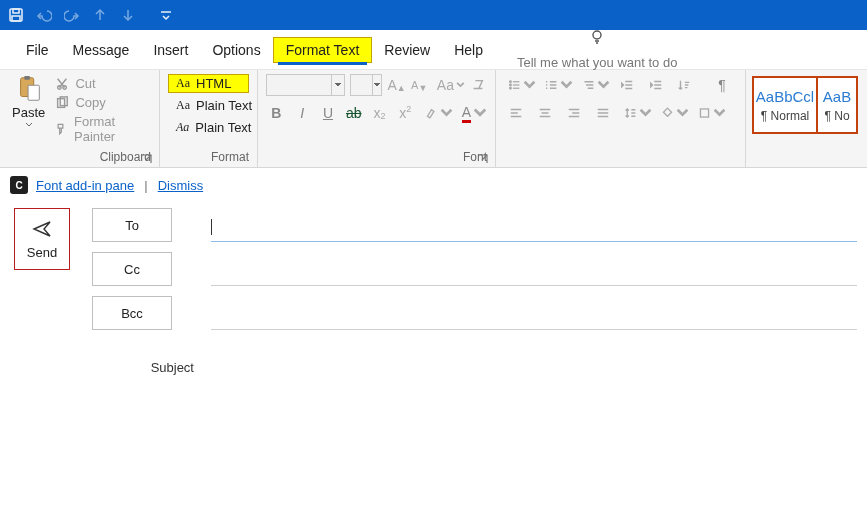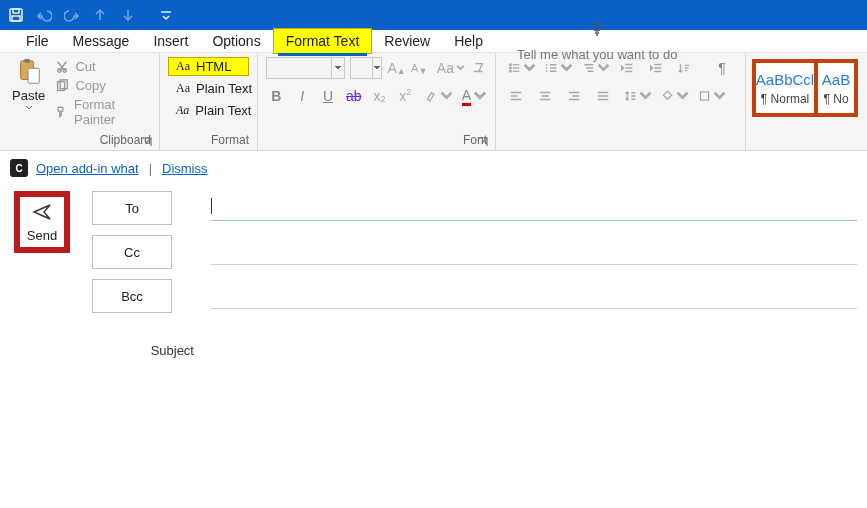--- a/index.html
+++ b/index.html
@@ -5,21 +5,21 @@
   * { box-sizing: border-box; margin: 0; padding: 0; font-family: "Segoe UI", Arial, sans-serif; }
   body { width: 867px; height: 508px; background: #fff; overflow: hidden; font-size: 13px; color: #222; }
 
   
   .titlebar { background: #0a62c9; height: 30px; display: flex; align-items: center; padding: 0 6px; gap: 8px; }
   .titlebar .qicon { width: 20px; height: 20px; display: flex; align-items: center; justify-content: center; color: #fff; opacity: .9; }
   .titlebar .qicon.dim { opacity:.45; }
   .titlebar svg { width:16px; height:16px; stroke:#fff; fill:none; stroke-width:1.5; }
 
   
-  .menubar { height: 23px; display: flex; align-items: center; padding-left: 14px; gap: 0; background:#fff; border-bottom:1px solid #e6e6e6;}
+  .menubar { height: 40px; display: flex; align-items: center; padding-left: 14px; gap: 0; background:#fff; border-bottom:1px solid #e6e6e6;}
   .menubar .mtab { padding: 4px 12px; font-size: 14px; cursor: default; }
   .menubar .mtab.sel { background: #ffff00; border:1px solid #c3a300; }
   .menubar .mtab.selunderline { position: relative; }
   .menubar .mtab.selunderline::after { content:""; position:absolute; left:4px; right:4px; bottom:-3px; height:3px; background:#0a62c9;}
   .tellme { display:flex; align-items:center; gap:10px; margin-left:22px; color:#777;flex-direction:column;}
   .bulb { width:16px; height:16px; stroke:#555; fill:none; stroke-width:1.4;}
 
   
   .ribbon { background: #f5f5f5; border-bottom: 1px solid #d7d7d7; display:flex; height: 98px; }
   .group { border-right:1px solid #d7d7d7; padding:4px 8px 0 8px; display:flex; flex-direction:column; justify-content:space-between;}
@@ -48,37 +48,37 @@
   .combo .dd { width:16px; height:100%; border-left:1px solid #c9c9c9; display:flex; align-items:center; justify-content:center;}
   .dd svg{width:8px;height:8px;stroke:#666;fill:#666;}
   .ibtn { width:24px; height:22px; display:flex; align-items:center; justify-content:center; color:#aaa; font-size:14px;}
   .ibtn.sdd{width:32px; justify-content:flex-start; padding-left:4px; gap:2px;}
   .ibtn svg{width:14px;height:14px;stroke:#aaa;fill:none;stroke-width:1.6;}
   .ibtn .mini{font-size:9px; position:relative; top:3px;}
 
   
   .styles { padding:6px 6px 0 6px; display:flex; flex-direction:column; }
   .stylesrow{display:flex;}
-  .stylecard{border:4px solid #c2410c;width:66px;height:58px; display:flex; flex-direction:column; align-items:center; justify-content:center; background:#fff;}
+  .stylecard{border:2px solid #c2410c;width:66px;height:58px; display:flex; flex-direction:column; align-items:center; justify-content:center; background:#fff;}
   .stylecard .preview{color:#2b7cd3; font-size:15px;}
   .stylecard .sname{font-size:12px; color:#444; margin-top:4px;}
 
   
   .notif { display:flex; align-items:center; gap:8px; padding:8px 10px; font-size:13px; }
   .notif .c2 { width:18px; height:18px; background:#202020; color:#fff; font-size:10px; font-weight:bold; border-radius:3px; display:flex; align-items:center; justify-content:center;}
   .notif a{ color:#0a62c9; text-decoration:underline; cursor:default;}
   .notif .bar{ color:#777; margin:0 2px;}
 
   
   .compose { display:flex; padding:6px 10px 0 14px; gap:22px;}
   .leftcol { display:flex; flex-direction:column; gap:12px; align-items:center;}
-  .sendbox { border:6px solid #b91c1c; width:56px; height:62px; display:flex; flex-direction:column; align-items:center; justify-content:center; gap:6px;}
+  .sendbox { border:1px solid #b91c1c; width:56px; height:62px; display:flex; flex-direction:column; align-items:center; justify-content:center; gap:6px;}
   .sendbox svg{width:20px;height:20px;stroke:#333;fill:none;stroke-width:1.4;}
   .fieldcol { display:flex; flex-direction:column; gap:10px; width:100%; }
-  .fieldrow { display:flex; align-items:flex-start; gap:39px;}
+  .fieldrow { display:flex; align-items:flex-end; gap:39px;}
   .fieldbtn { border:1px solid #bfbfbf; width:80px; height:34px; display:flex; align-items:center; justify-content:center; font-size:13px;}
   .fieldinput { flex:1; border:none; border-bottom:1px solid #8dbce6; height:30px; outline:none; font-size:13px;}
   .fieldinput.gray{border-bottom-color:#cfcfcf;}
   .subjectrow{display:flex; align-items:center; gap:22px; margin-top:12px;}
   .subjectlbl{width:160px; text-align:center; font-size:13px; color:#333;}
   .caret{display:inline-block;width:1px;height:16px;background:#333;vertical-align:middle;}
 
   .chev{width:8px;height:8px;}
 </style>
 </head>
@@ -231,21 +231,21 @@
         <div class="ibtn">
             <svg viewBox="0 0 16 16">
               <path d="M3 12h10M5 3h8l-4 9"></path>
             </svg>
           </div>
       </div>
       <div class="ctrlrow">
         <div class="ibtn" style="font-weight:bold;color:#888">B</div>
         <div class="ibtn" style="font-style:italic;color:#888">I</div>
         <div class="ibtn" style="text-decoration:underline;color:#888">U</div>
-        <div class="ibtn" style="text-decoration:line-through;color:#6d28d9">ab</div>
+        <div class="ibtn" style="text-decoration:line-through;color:#14532d">ab</div>
         <div class="ibtn">x<span class="mini">2</span></div>
         <div class="ibtn">x<span style="font-size:9px;position:relative;top:-4px">2</span></div>
         <div class="ibtn sdd">
             <svg viewBox="0 0 16 16">
               <path d="M3 12l5-8 3 2-5 8z"></path>
             </svg>
             <svg class="chev" viewBox="0 0 8 8">
               <path d="M1 2l3 3 3-3" stroke="#aaa"></path>
             </svg>
           </div>
@@ -370,21 +370,21 @@
       <div class="stylecard" style="width:40px;border-left:none;overflow:hidden">
         <div class="preview">AaB</div>
         <div class="sname">¶ No</div>
       </div>
     </div>
   </div>
 </div>
 
 <div class="notif">
   <span class="c2">C</span>
-  <a>Open add-in what</a>
+  <a>Font add-in pane</a>
   <span class="bar">|</span>
   <a>Dismiss</a>
 </div>
 
 <div class="compose">
   <div class="leftcol">
     <div class="sendbox">
       <svg viewBox="0 0 20 20">
           <path d="M2 10l16-7-6 7 6 7z"></path>
         </svg>

